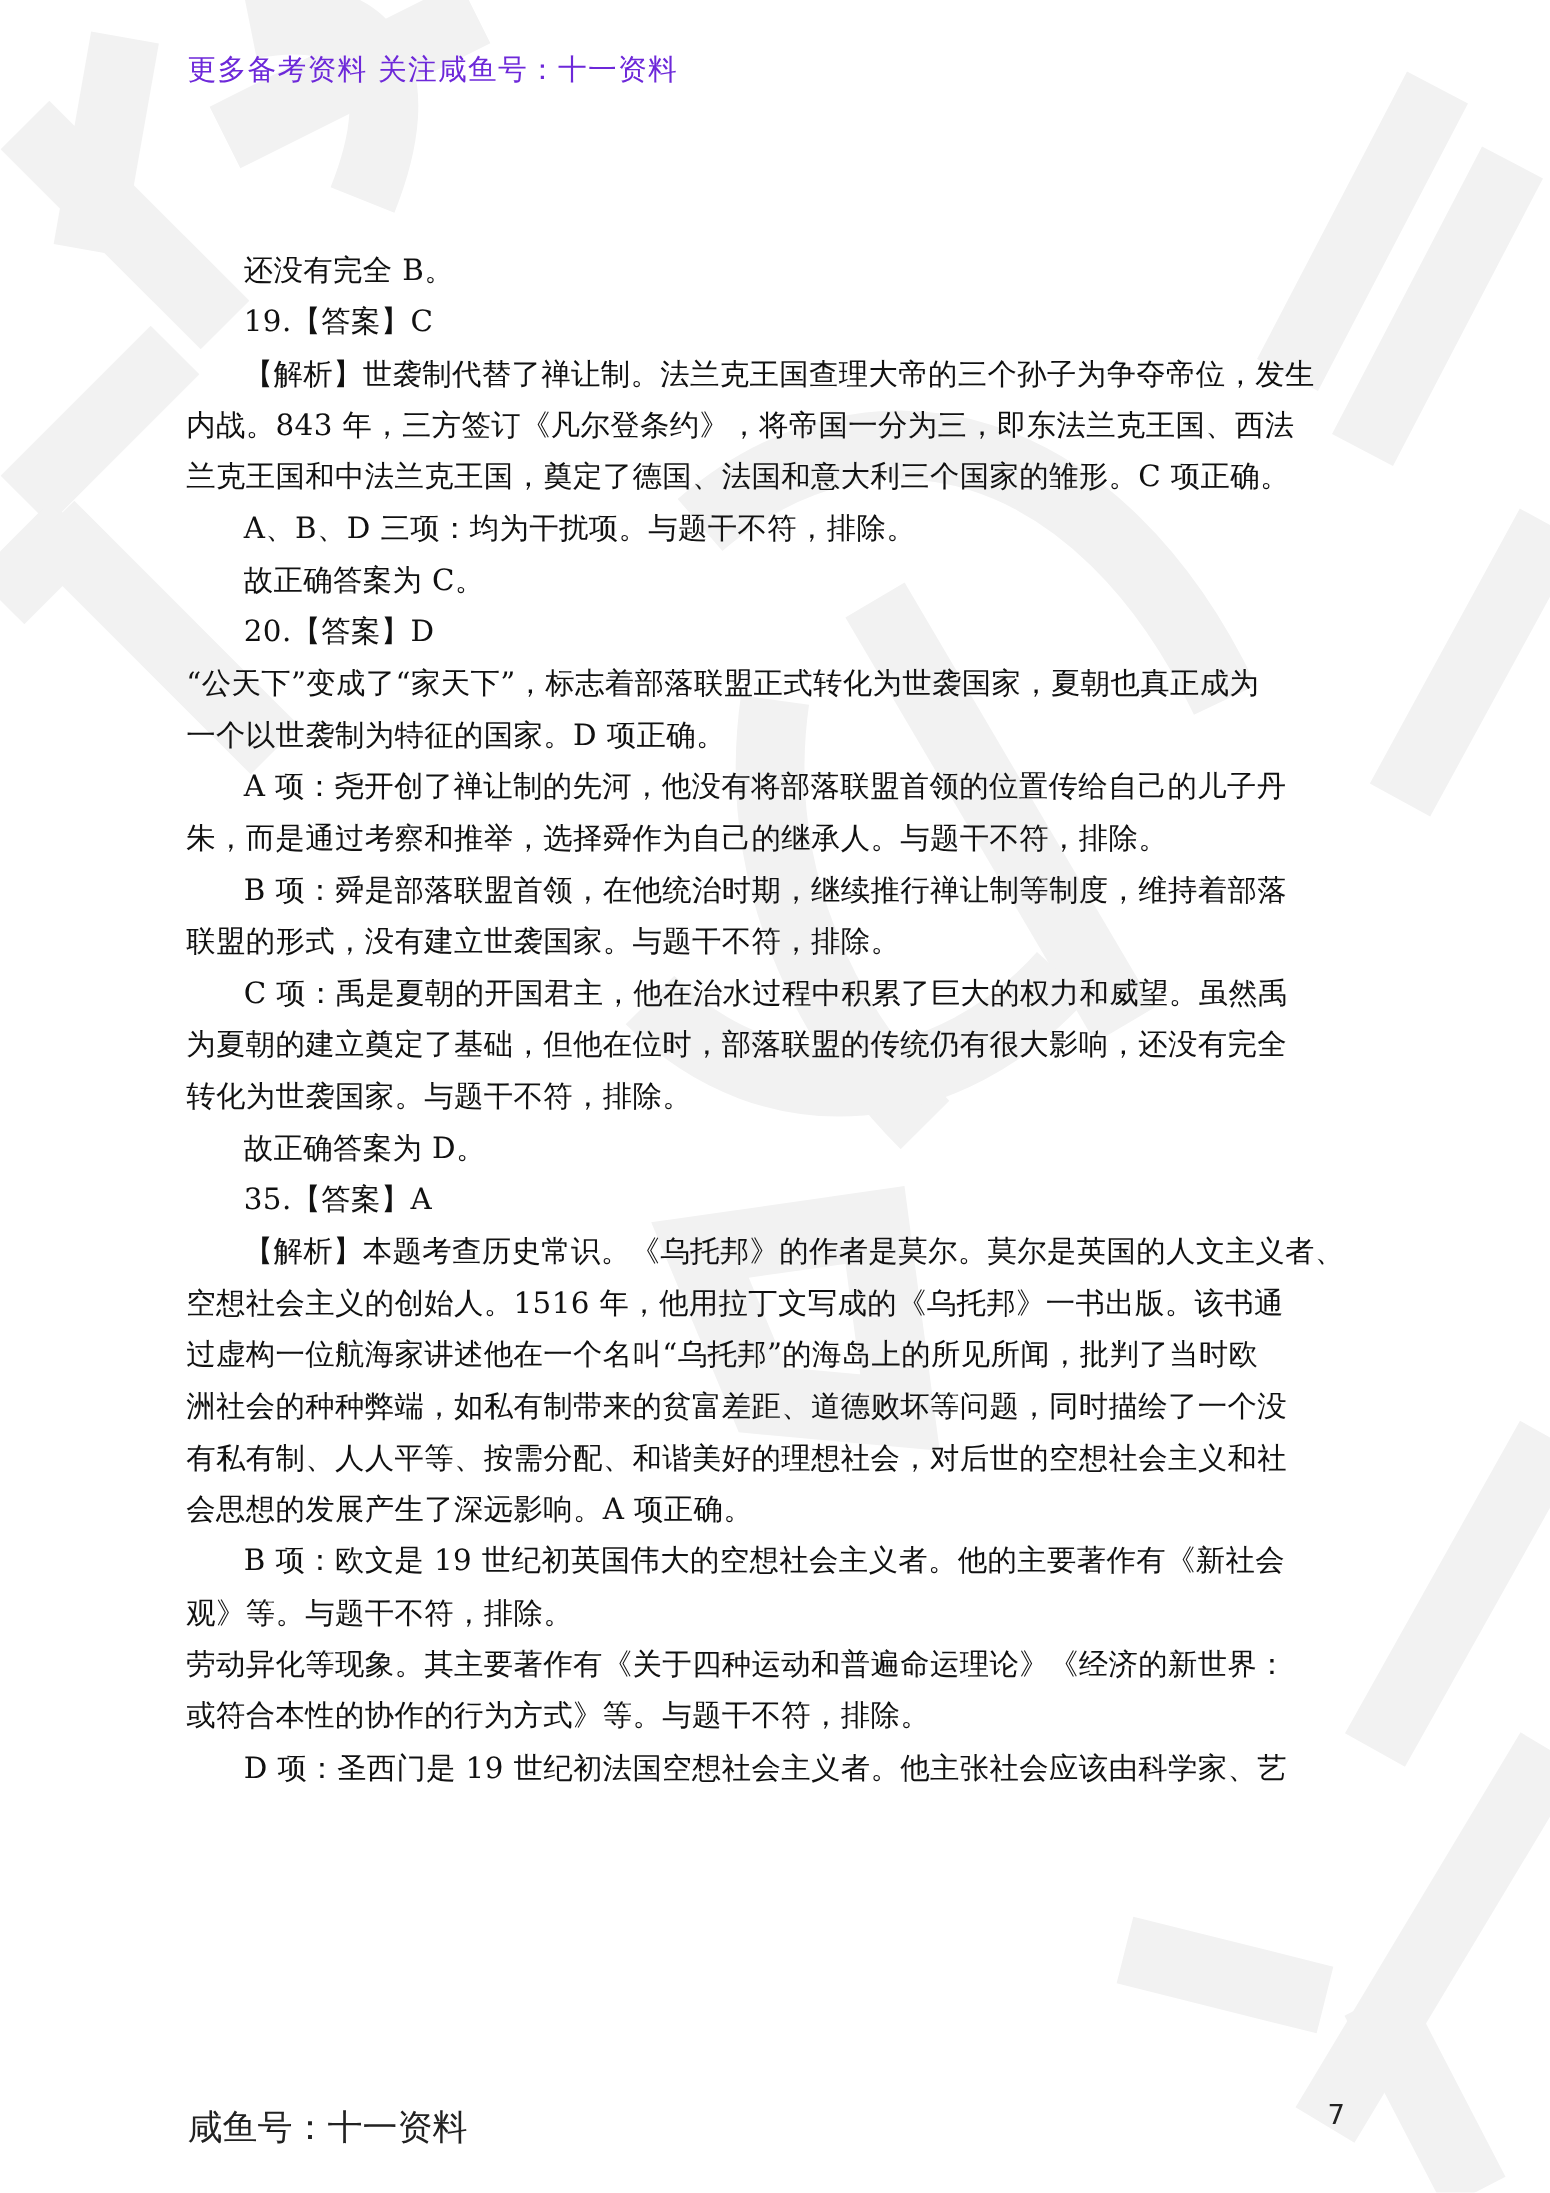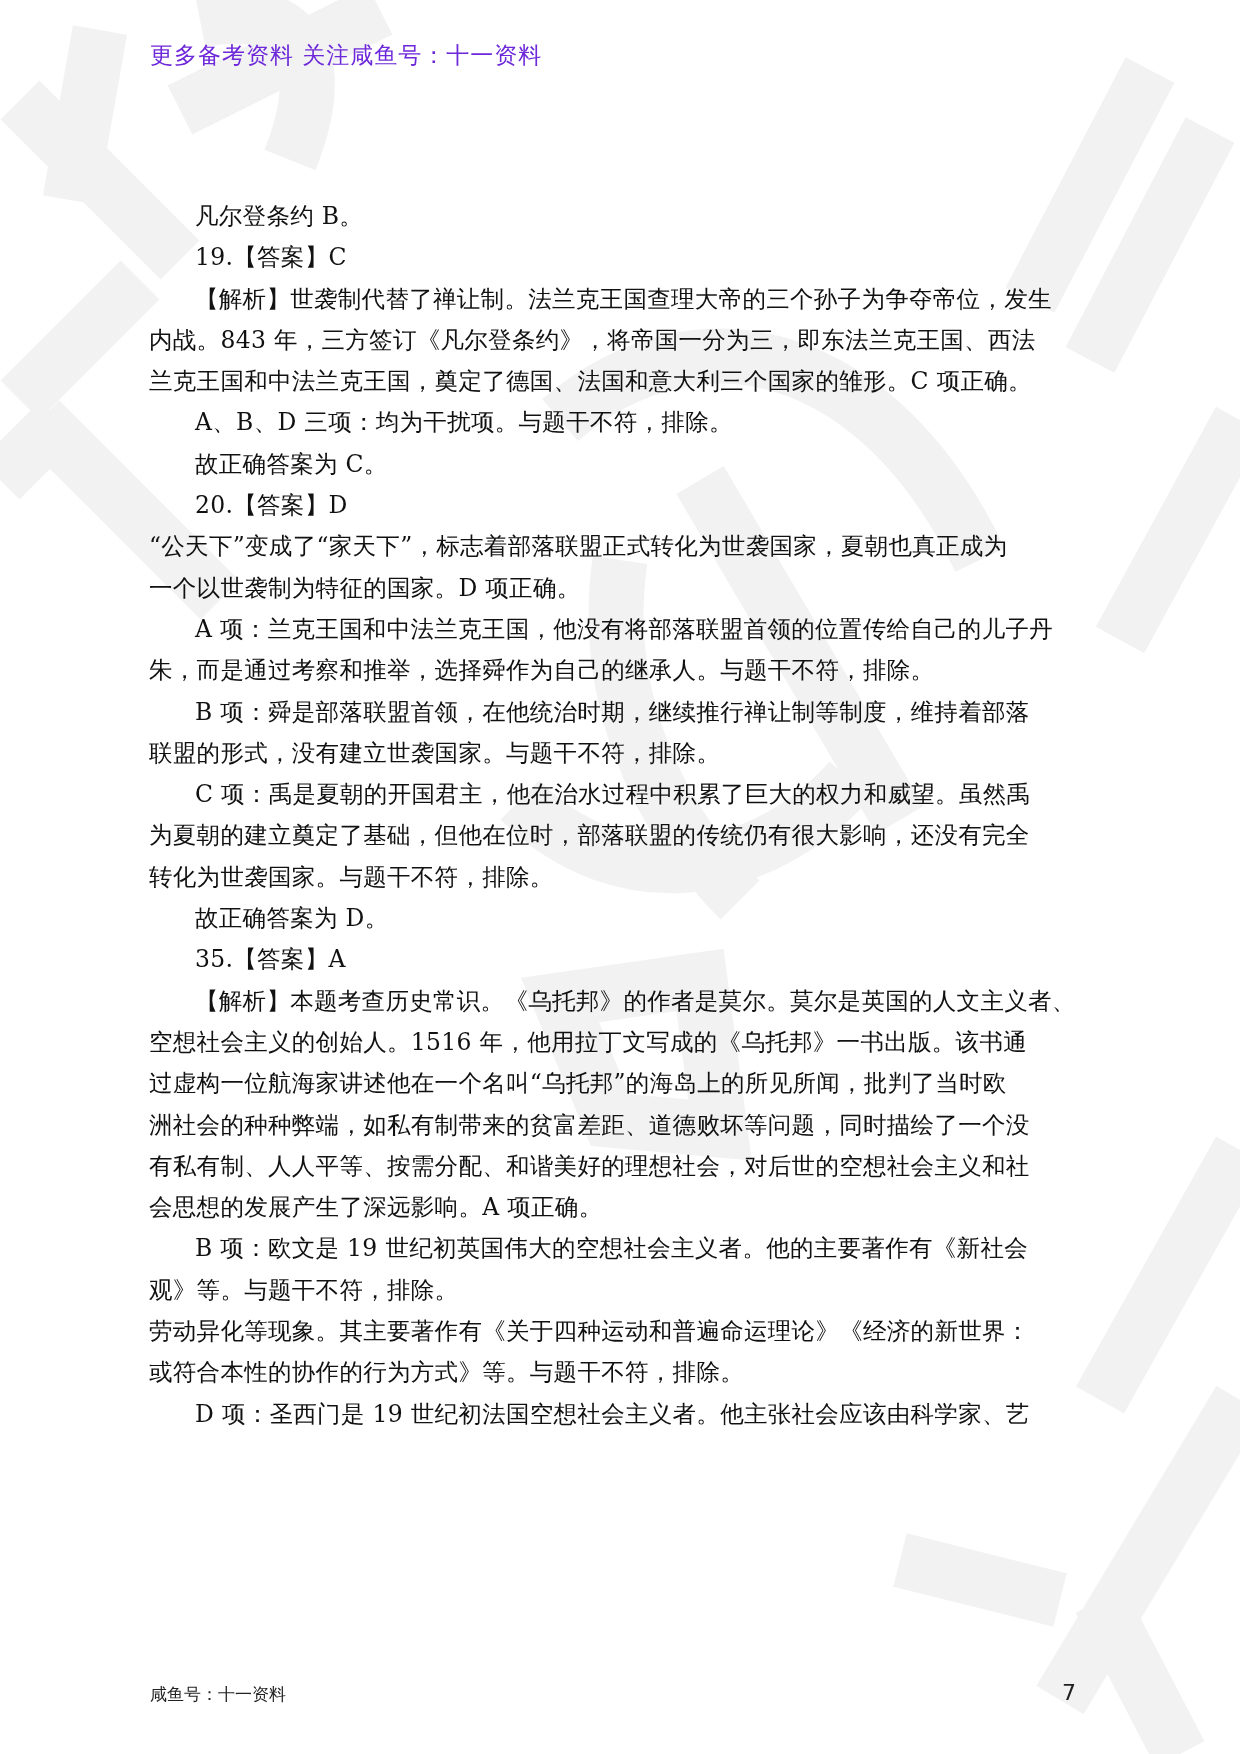--- a/index.html
+++ b/index.html
@@ -10,21 +10,21 @@
     .watermark { position: absolute; inset: 0; pointer-events: none; z-index: 0; }
     .header {
       position: absolute; left: 150px; top: 40px; font-family: "DejaVu Sans", "Liberation Sans", sans-serif;
       font-size: 23px; color: #6d28d9; letter-spacing: 1px; z-index: 1;
     }
     .content { position: absolute; left: 149px; top: 196px; width: 928px; z-index: 1; }
     .line { font-size: 23.5px; line-height: 41.3px; height: 41.3px; white-space: nowrap; letter-spacing: 0.3px; }
     .indent { padding-left: 46px; }
     .footer-left {
       position: absolute; left: 150px; top: 1683px; font-family: "DejaVu Sans", "Liberation Sans", sans-serif;
-      font-size: 17px; color: #222; z-index: 1;
+      font-size: 28px; color: #222; z-index: 1;
     }
     .footer-page {
       position: absolute; left: 1062px; top: 1680px; font-family: "DejaVu Sans", "Liberation Sans", sans-serif;
       font-size: 22px; color: #222; z-index: 1;
     }
   </style>
 </head>
 <body>
 
 <svg class="watermark" width="1240" height="1754" viewBox="0 0 1240 1754">
@@ -47,31 +47,31 @@
     <path d="M1240 1150 L1100 1400"></path>
     <path d="M1240 1400 L1060 1700"></path>
     <path d="M900 1560 L1060 1600"></path>
     <path d="M1100 1600 L1180 1754"></path>
   </g>
 </svg>
 
 <div class="header">更多备考资料 关注咸鱼号：十一资料</div>
 
 <div class="content" id="body-lines">
-    <div class="line indent">凡尔登条约 B。</div>
+    <div class="line indent">还没有完全 B。</div>
     <div class="line indent">19.【答案】C</div>
     <div class="line indent">【解析】世袭制代替了禅让制。法兰克王国查理大帝的三个孙子为争夺帝位，发生</div>
     <div class="line">内战。843 年，三方签订《凡尔登条约》，将帝国一分为三，即东法兰克王国、西法</div>
     <div class="line">兰克王国和中法兰克王国，奠定了德国、法国和意大利三个国家的雏形。C 项正确。</div>
     <div class="line indent">A、B、D 三项：均为干扰项。与题干不符，排除。</div>
     <div class="line indent">故正确答案为 C。</div>
     <div class="line indent">20.【答案】D</div>
     <div class="line">“公天下”变成了“家天下”，标志着部落联盟正式转化为世袭国家，夏朝也真正成为</div>
     <div class="line">一个以世袭制为特征的国家。D 项正确。</div>
-    <div class="line indent">A 项：兰克王国和中法兰克王国，他没有将部落联盟首领的位置传给自己的儿子丹</div>
+    <div class="line indent">A 项：尧开创了禅让制的先河，他没有将部落联盟首领的位置传给自己的儿子丹</div>
     <div class="line">朱，而是通过考察和推举，选择舜作为自己的继承人。与题干不符，排除。</div>
     <div class="line indent">B 项：舜是部落联盟首领，在他统治时期，继续推行禅让制等制度，维持着部落</div>
     <div class="line">联盟的形式，没有建立世袭国家。与题干不符，排除。</div>
     <div class="line indent">C 项：禹是夏朝的开国君主，他在治水过程中积累了巨大的权力和威望。虽然禹</div>
     <div class="line">为夏朝的建立奠定了基础，但他在位时，部落联盟的传统仍有很大影响，还没有完全</div>
     <div class="line">转化为世袭国家。与题干不符，排除。</div>
     <div class="line indent">故正确答案为 D。</div>
     <div class="line indent">35.【答案】A</div>
     <div class="line indent">【解析】本题考查历史常识。《乌托邦》的作者是莫尔。莫尔是英国的人文主义者、</div>
     <div class="line">空想社会主义的创始人。1516 年，他用拉丁文写成的《乌托邦》一书出版。该书通</div>

